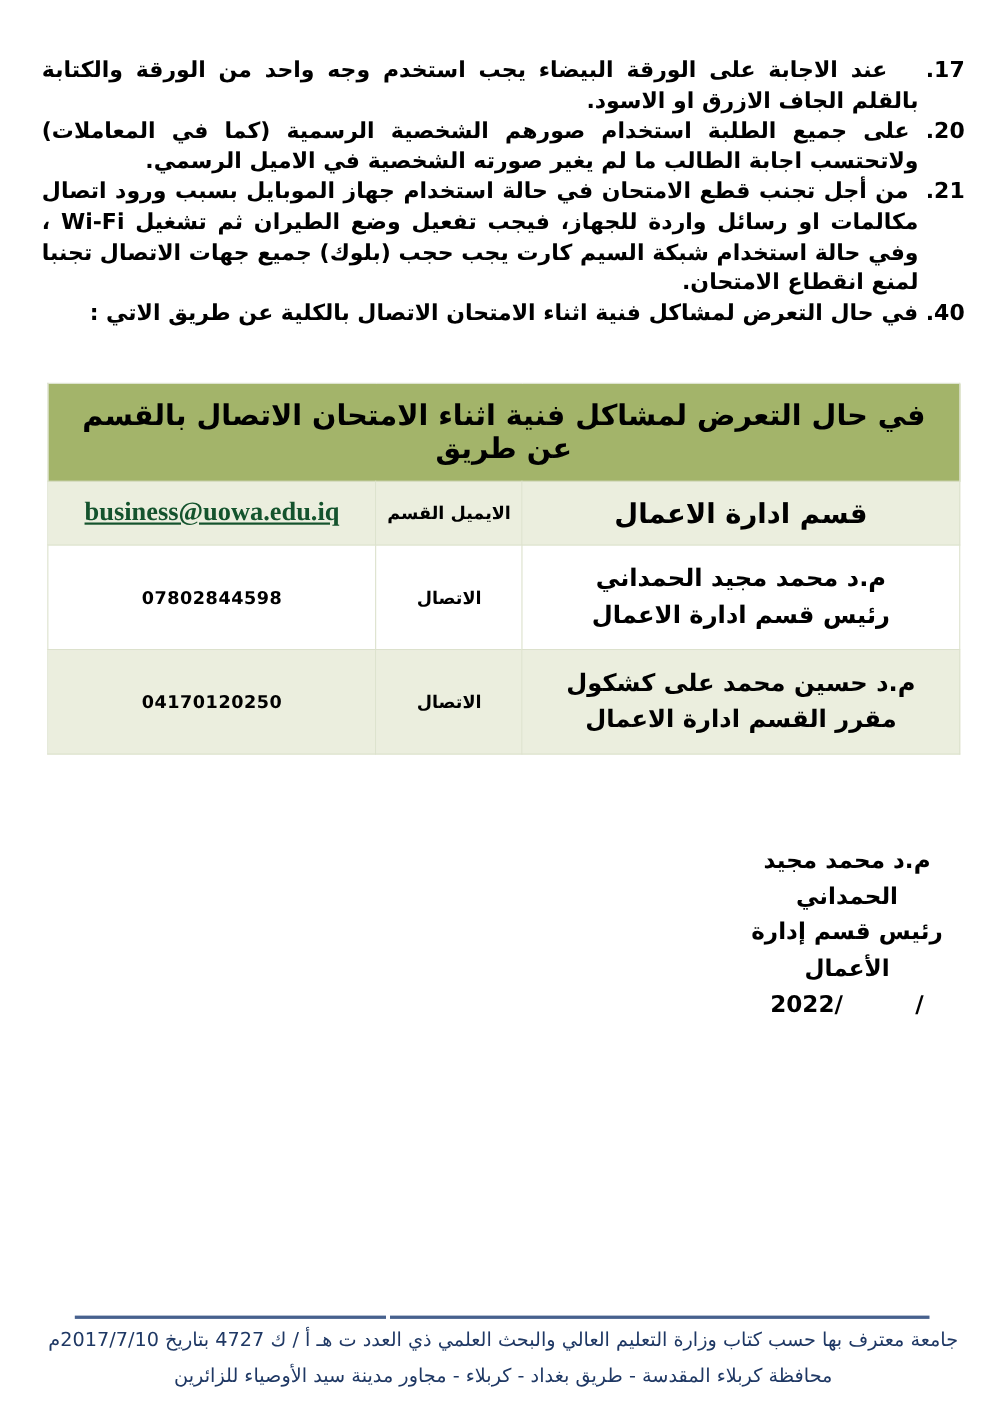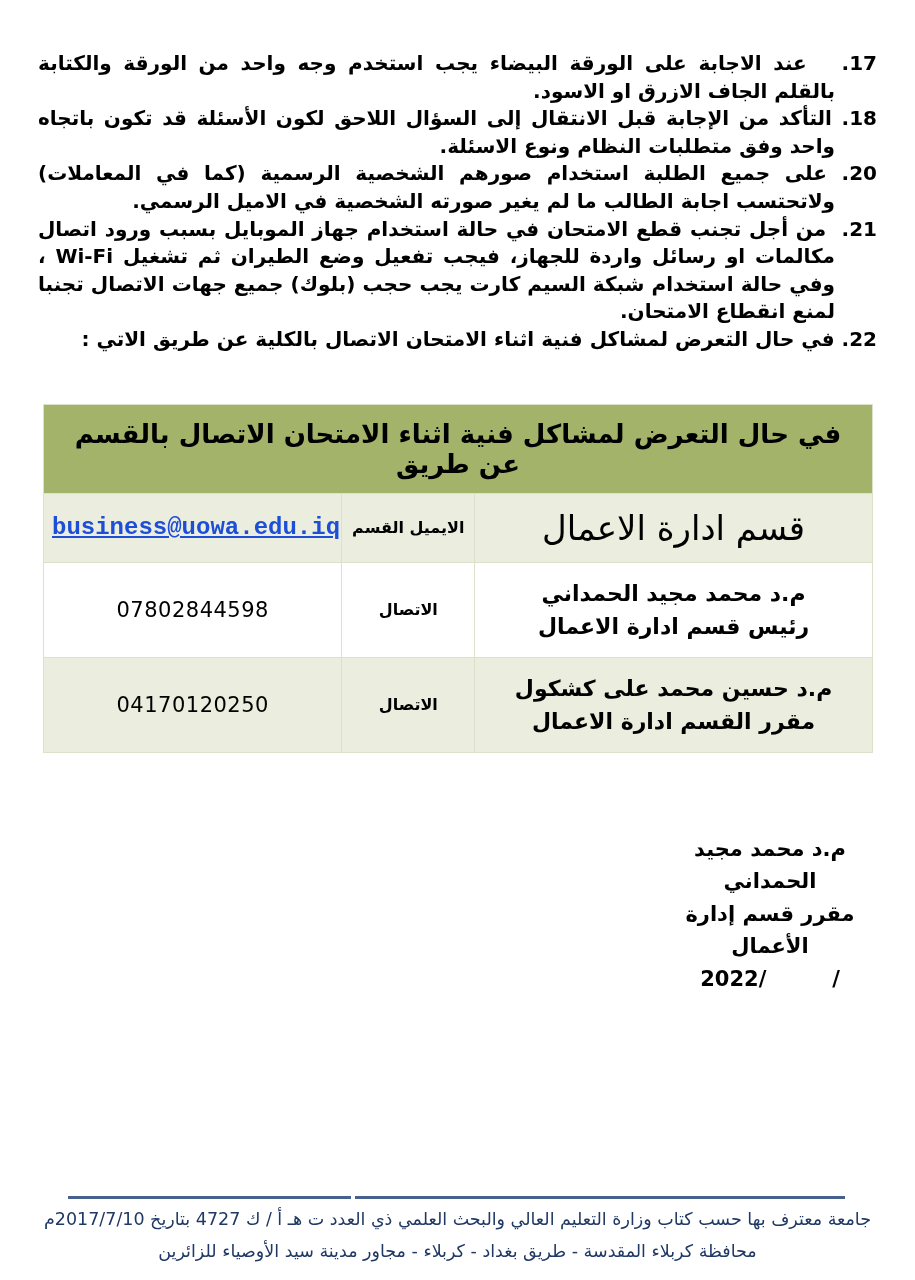--- a/index.html
+++ b/index.html
@@ -45,43 +45,43 @@
   .title-cell {
     background:#a3b46a;
     font-size:26px;
     font-weight:bold;
     padding:21px 10px;
     margin-left:11px;
   }
   tr.green-row td { background:#ebeede; }
   tr.white-row td { background:#ffffff; }
 
-  .dept-name   { font-size:34px; font-weight:normal; padding-top:20px; padding-bottom:20px; }
+  .dept-name   { font-size:25px; font-weight:bold; padding-top:20px; padding-bottom:20px; }
   .cell-label  { font-size:16px; font-weight:bold; }
   .cell-email  { direction:ltr; }
   .email-link  {
-    font-family:Liberation Mono, monospace;
+    font-family:Liberation Serif, serif;
     font-size:24px;
     font-weight:bold;
-    color:#1d4ed8;
+    color:#14532d;
     text-decoration:underline;
     cursor:pointer;
   }
   .cell-person {
     font-size:22px;
     font-weight:bold;
     white-space:pre-line;
     line-height:1.5;
     padding-top:17px;
     padding-bottom:17px;
   }
   .cell-phone {
     direction:ltr;
-    font-size:21px;
-    font-weight:normal;
+    font-size:16px;
+    font-weight:bold;
     letter-spacing:0.5px;
   }
 
   
   .signature {
     width:250px;
     margin:80px 20px 0 0;
     text-align:center;
     font-weight:bold;
     font-size:21px;
@@ -108,24 +108,23 @@
     line-height:1.8;
   }
 </style>
 </head>
 <body>
 
 <div class="page">
 
   <div class="rules-list">
     <div class="rule-item">17.&nbsp;&nbsp; عند الاجابة على الورقة البيضاء يجب استخدم وجه واحد من الورقة والكتابة بالقلم الجاف الازرق او الاسود.</div>
-    <div class="rule-item">18. التأكد من الإجابة قبل الانتقال إلى السؤال اللاحق لكون الأسئلة قد تكون باتجاه واحد وفق متطلبات النظام ونوع الاسئلة.</div>
     <div class="rule-item">20. على جميع الطلبة استخدام صورهم الشخصية الرسمية (كما في المعاملات) ولاتحتسب اجابة الطالب ما لم يغير صورته الشخصية في الاميل الرسمي.</div>
     <div class="rule-item">21.&nbsp; من أجل تجنب قطع الامتحان في حالة استخدام جهاز الموبايل بسبب ورود اتصال مكالمات او رسائل واردة للجهاز، فيجب تفعيل وضع الطيران ثم تشغيل Wi-Fi ، وفي حالة استخدام شبكة السيم كارت يجب حجب (بلوك) جميع جهات الاتصال تجنبا لمنع انقطاع الامتحان.</div>
-    <div class="rule-item">22. في حال التعرض لمشاكل فنية اثناء الامتحان الاتصال بالكلية عن طريق الاتي :</div>
+    <div class="rule-item">40. في حال التعرض لمشاكل فنية اثناء الامتحان الاتصال بالكلية عن طريق الاتي :</div>
   </div>
 
   <table class="contact-table">
     <colgroup>
       <col class="col-name">
       <col class="col-label">
       <col class="col-value">
     </colgroup>
     <tbody>
       <tr>
@@ -146,21 +145,21 @@
         <td class="cell-person">م.د حسين محمد على كشكول
 مقرر القسم ادارة الاعمال</td>
         <td class="cell-label">الاتصال</td>
         <td class="cell-phone">04170120250</td>
       </tr>
     </tbody>
   </table>
 
   <div class="signature">
     <div>م.د محمد مجيد الحمداني</div>
-    <div>مقرر قسم إدارة الأعمال</div>
+    <div>رئيس قسم إدارة الأعمال</div>
     <div class="sig-date">/&nbsp;&nbsp;&nbsp;&nbsp;&nbsp;&nbsp;&nbsp;&nbsp;&nbsp;/2022</div>
   </div>
 
   <div class="footer-rule"></div>
 
   <div class="footer">
     <div>جامعة معترف بها حسب كتاب وزارة التعليم العالي والبحث العلمي  ذي  العدد ت  هـ  أ / ك 4727  بتاريخ  2017/7/10م</div>
     <div>محافظة كربلاء المقدسة  - طريق بغداد - كربلاء  -  مجاور مدينة سيد الأوصياء للزائرين</div>
   </div>
 

